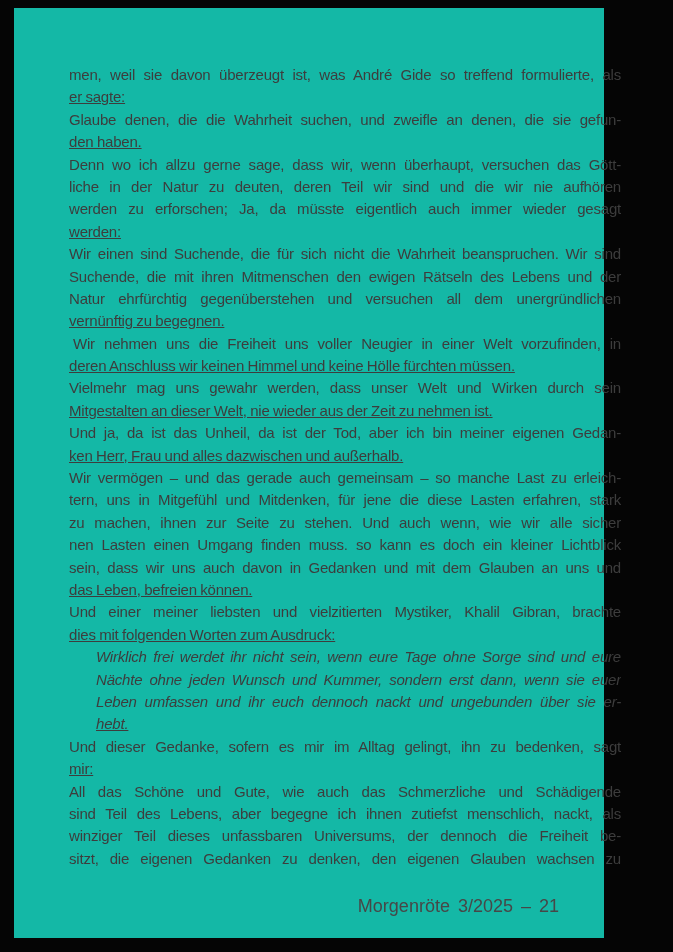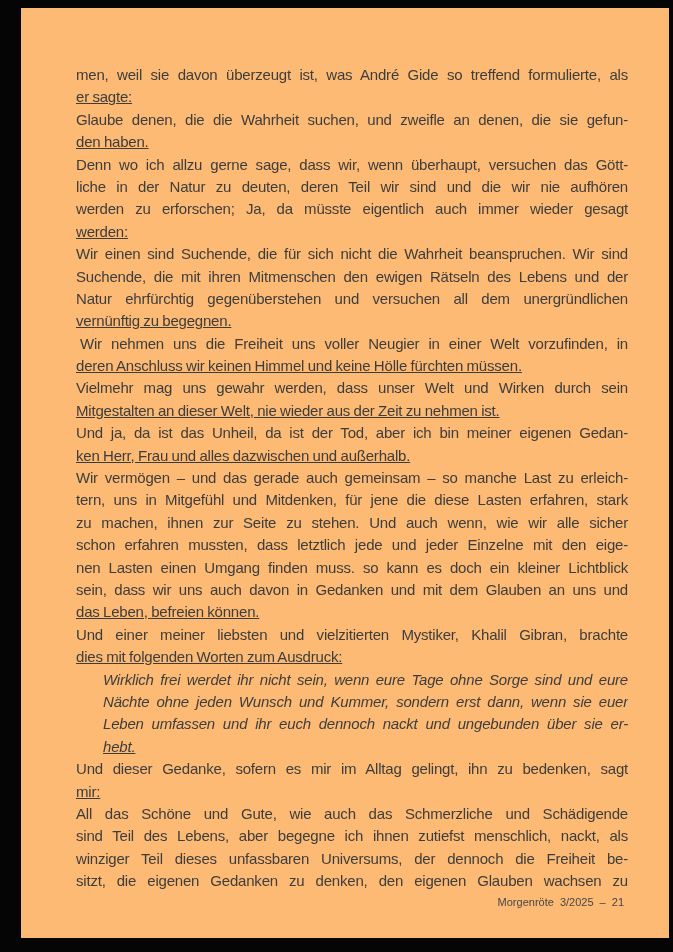--- a/index.html
+++ b/index.html
@@ -9,25 +9,25 @@
   }
   .canvas {
     position: relative;
     width: 673px;
     height: 952px;
     background: #050505;
     overflow: hidden;
   }
   .paper {
     position: absolute;
-    left: 21px;
+    left: 14px;
     top: 8px;
-    width: 648px;
+    width: 590px;
     height: 930px;
-    background: #fdba74;
+    background: #14b8a6;
   }
   .textblock {
     position: absolute;
     left: 55px;
     top: 56px;
     width: 552px;
     font-family: "Liberation Sans", sans-serif;
     font-size: 15px;
     line-height: 22.4px;
     color: #3d3d3d;
@@ -51,21 +51,21 @@
     margin-left: 27px;
   }
   .line.indent {
     padding-left: 4px;
   }
   .footer {
     position: absolute;
     right: 45px;
     top: 888px;
     font-family: "Liberation Sans", sans-serif;
-    font-size: 11px;
+    font-size: 18px;
     color: #474747;
     word-spacing: 3px;
   }
 </style>
 </head>
 <body>
 
 <div class="canvas">
   <div class="paper">
     <div class="textblock">
@@ -83,21 +83,20 @@
         <div class="line left">vernünftig zu begegnen.</div>
         <div class="line indent">Wir nehmen uns die Freiheit uns voller Neugier in einer Welt vorzufinden, in</div>
         <div class="line left">deren Anschluss wir keinen Himmel und keine Hölle fürchten müssen.</div>
         <div class="line">Vielmehr mag uns gewahr werden, dass unser Welt und Wirken durch sein</div>
         <div class="line left">Mitgestalten an dieser Welt, nie wieder aus der Zeit zu nehmen ist.</div>
         <div class="line">Und ja, da ist das Unheil, da ist der Tod, aber ich bin meiner eigenen Gedan-</div>
         <div class="line left">ken Herr, Frau und alles dazwischen und außerhalb.</div>
         <div class="line">Wir vermögen – und das gerade auch gemeinsam – so manche Last zu erleich-</div>
         <div class="line">tern, uns in Mitgefühl und Mitdenken, für jene die diese Lasten erfahren, stark</div>
         <div class="line">zu machen, ihnen zur Seite zu stehen. Und auch wenn, wie wir alle sicher</div>
-        <div class="line">schon erfahren mussten, dass letztlich jede und jeder Einzelne mit den eige-</div>
         <div class="line">nen Lasten einen Umgang finden muss. so kann es doch ein kleiner Lichtblick</div>
         <div class="line">sein, dass wir uns auch davon in Gedanken und mit dem Glauben an uns und</div>
         <div class="line left">das Leben, befreien können.</div>
         <div class="line">Und einer meiner liebsten und vielzitierten Mystiker, Khalil Gibran, brachte</div>
         <div class="line left">dies mit folgenden Worten zum Ausdruck:</div>
         <div class="line italic">Wirklich frei werdet ihr nicht sein, wenn eure Tage ohne Sorge sind und eure</div>
         <div class="line italic">Nächte ohne jeden Wunsch und Kummer, sondern erst dann, wenn sie euer</div>
         <div class="line italic">Leben umfassen und ihr euch dennoch nackt und ungebunden über sie er-</div>
         <div class="line left italic">hebt.</div>
         <div class="line">Und dieser Gedanke, sofern es mir im Alltag gelingt, ihn zu bedenken, sagt</div>

